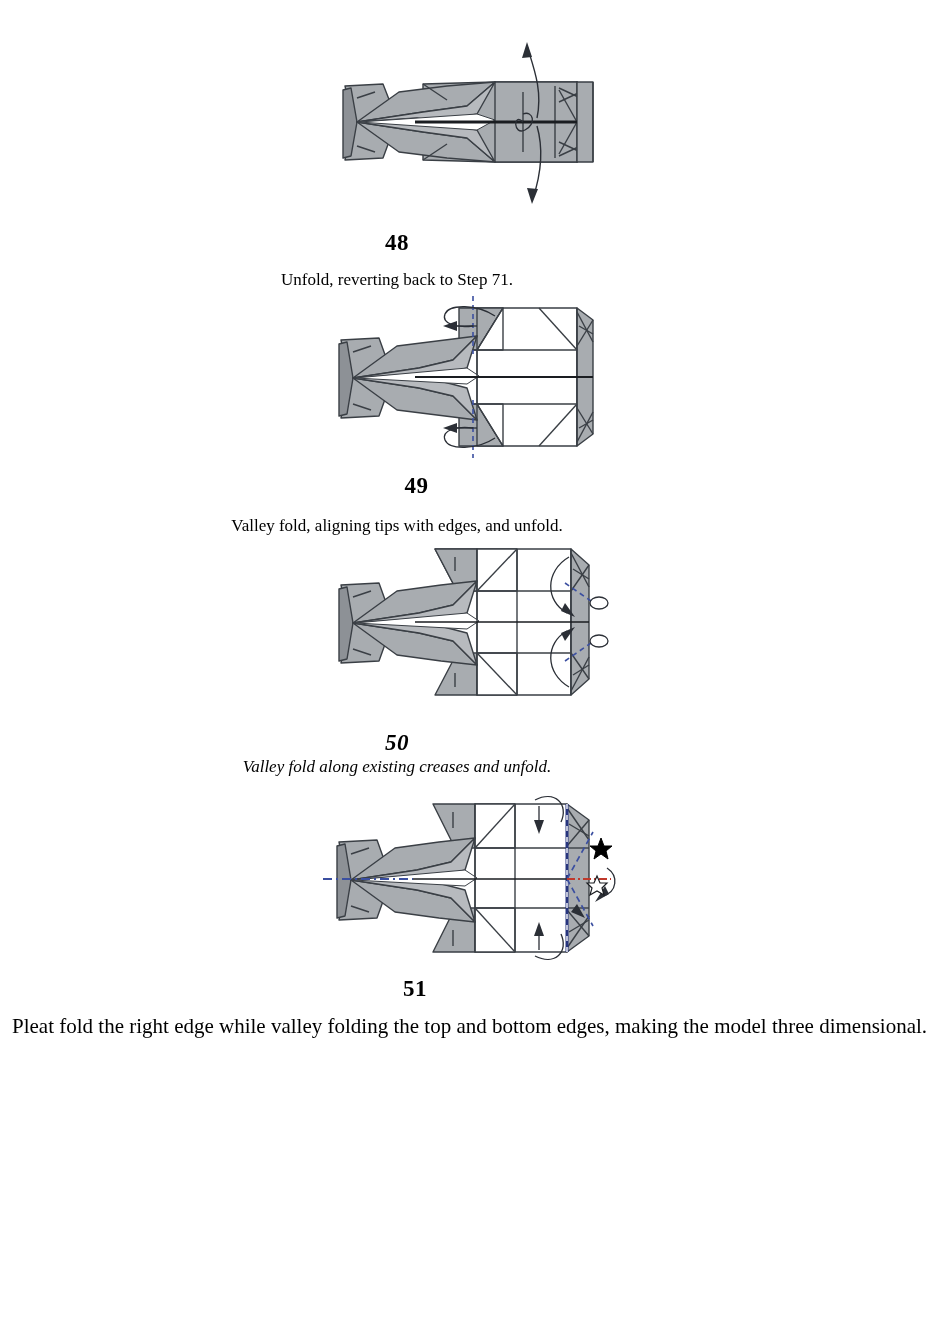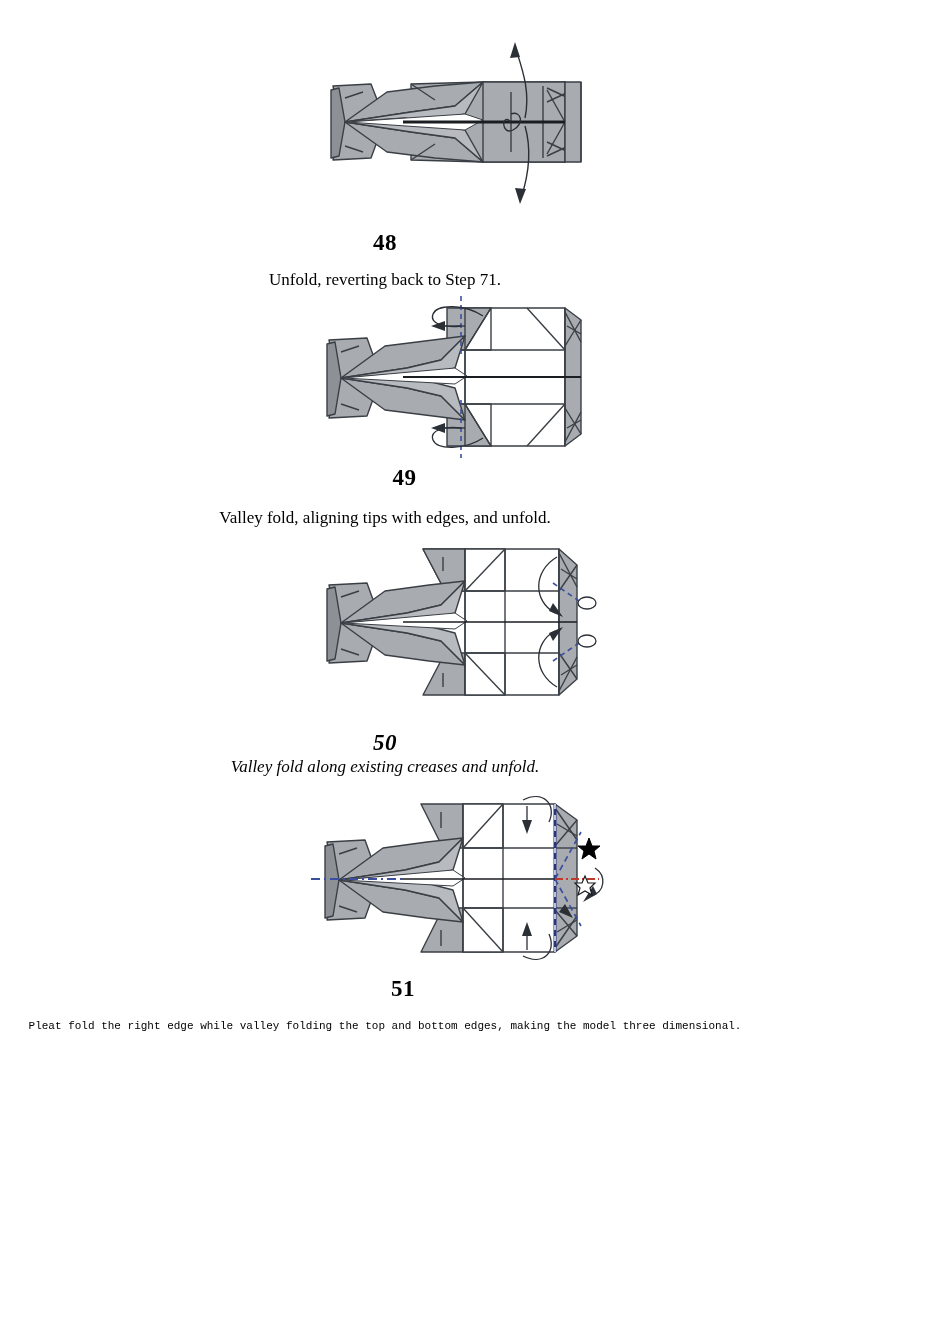--- a/index.html
+++ b/index.html
@@ -15,21 +15,21 @@
     color: #000000;
     overflow: hidden;
   }
   .page {
     position: absolute;
     inset: 0;
     background: #ffffff;
   }
   .step-block {
     position: absolute;
-    left: 0;
+    left: 12px;
     width: 770px;
   }
   .figure {
     position: relative;
     width: 950px;
     display: block;
   }
   .figure svg {
     display: block;
     margin: 0 auto;
@@ -45,22 +45,21 @@
   }
   .step-caption {
     text-align: center;
     font-family: "Liberation Serif", "DejaVu Serif", serif;
     font-size: 17px;
     line-height: 22px;
     color: #000;
     white-space: nowrap;
   }
   .caption-wide {
-    font-size: 11px;
-    font-family: Liberation Mono, monospace;
+    font-size: 21px;
   }
 </style>
 </head>
 <body>
 
 <div class="page">
 
   <div class="step-block" style="top:40px;">
     <div class="figure">
       <svg width="320" height="180" viewBox="0 0 320 180" xmlns="http://www.w3.org/2000/svg">
@@ -178,21 +177,21 @@
         <g stroke="#2b2f36" stroke-width="1.3" fill="none">
           <path d="M 168,26 C 150,14 122,14 118,24 C 114,34 130,38 146,36"></path>
           <line x1="150" y1="36" x2="124" y2="36"></line>
           <polygon points="116,36 130,31 130,41" fill="#2b2f36" stroke="none"></polygon>
           <path d="M 168,148 C 150,160 122,160 118,150 C 114,140 130,136 146,138"></path>
           <line x1="150" y1="138" x2="124" y2="138"></line>
           <polygon points="116,138 130,133 130,143" fill="#2b2f36" stroke="none"></polygon>
         </g>
       </svg>
     </div>
-    <div class="step-number" style="padding-left:39px;">49</div>
+    <div class="step-number" style="margin-top:8px;padding-left:39px;">49</div>
     <div class="step-caption" style="margin-top:16px;">Valley fold, aligning tips with edges, and unfold.</div>
   </div>
 
   <div class="step-block" style="top:535px;">
     <div class="figure">
       <svg width="320" height="175" viewBox="0 0 320 175" xmlns="http://www.w3.org/2000/svg">
         <g stroke="#3a3f45" stroke-width="1.4" stroke-linejoin="round" fill="none">
 
           <polygon points="150,14 244,14 244,160 150,160" fill="#ffffff"></polygon>
 

